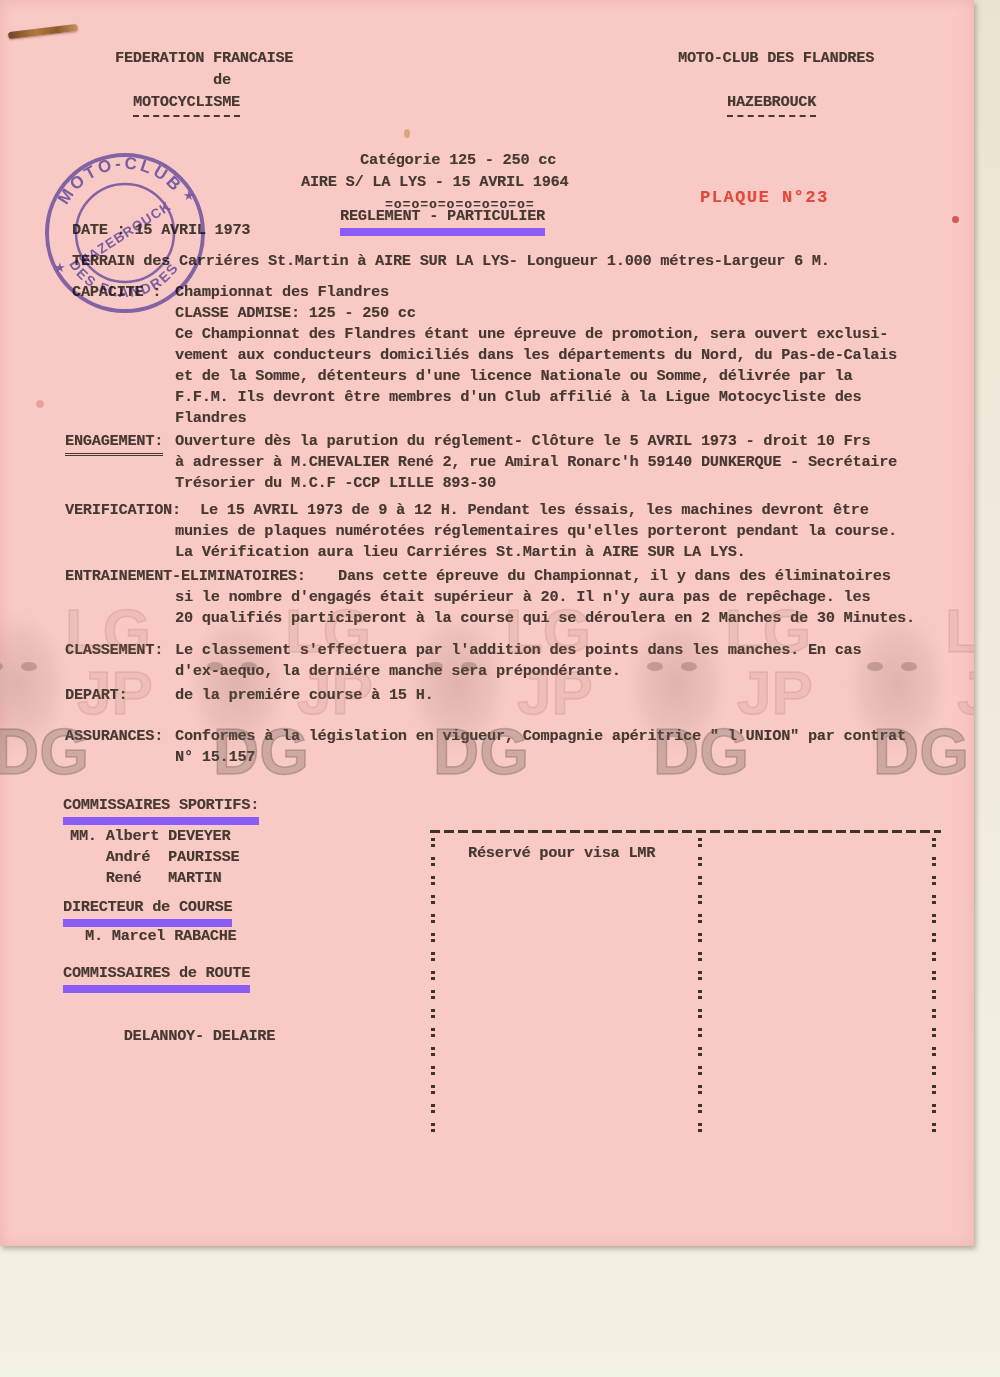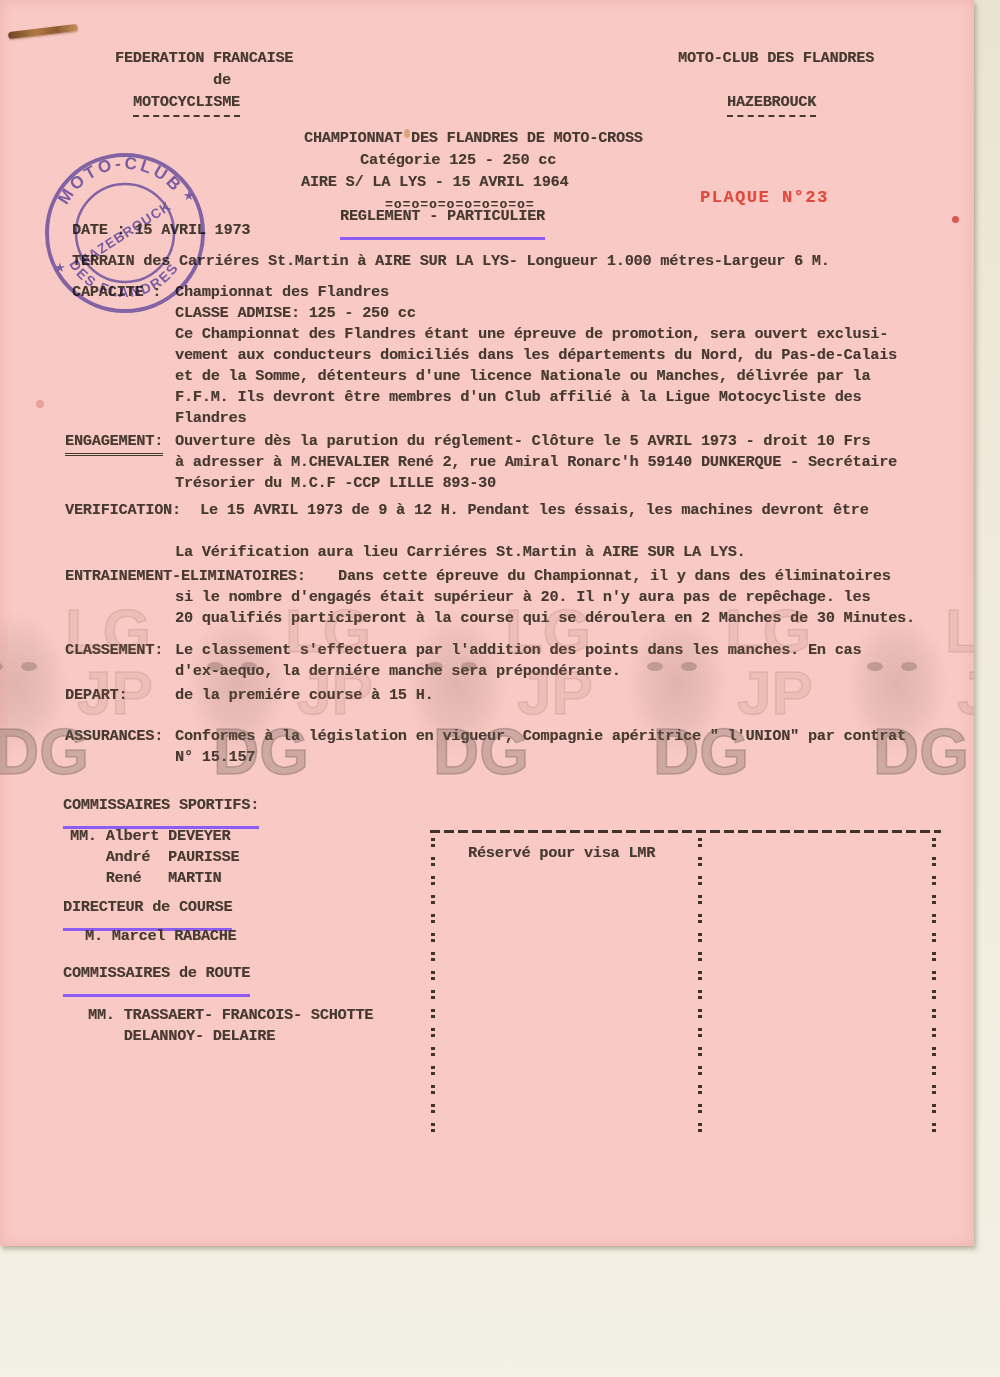--- a/index.html
+++ b/index.html
@@ -15,21 +15,21 @@
     background:#f9c9c5;
     box-shadow:2px 3px 5px rgba(110,95,70,.45), inset -4px 0 14px rgba(225,150,140,.25), inset 4px 0 10px rgba(225,150,140,.2);
     overflow:hidden;
   }
   .tl{
     position:absolute;white-space:pre;
     font-size:15.2px;line-height:21px;font-weight:700;
     color:#453930;letter-spacing:-.2px;
     text-shadow:.4px .4px 0 rgba(69,57,48,.35);
   }
-  .u-solid{border-bottom:3px solid #8b5cf6;padding-bottom:10px;}
+  .u-solid{border-bottom:8px solid #8b5cf6;padding-bottom:1px;}
   .u-dash{border-bottom:2px dashed #453930;padding-bottom:2px;}
   .u-dbl{border-bottom:3px double #453930;padding-bottom:1px;text-align:right;}
   .u-in{text-decoration-thickness:1.6px;text-underline-offset:2px;}
   .red{color:#e04a3c;text-shadow:.4px .4px 0 rgba(224,74,60,.4);font-size:17px;letter-spacing:1.5px;}
   .chain{font-size:13px;letter-spacing:1px;}
   
   .staple{
     position:absolute;left:8px;top:28px;width:70px;height:7px;
     background:linear-gradient(90deg,#6f4526,#b07a42 40%,#8a5a30 70%,#c9925c);
     border-radius:4px;transform:rotate(-7deg);
@@ -71,47 +71,47 @@
 
     <div class="staple"></div>
 
     <div class="tl" style="left:115px;top:48px">FEDERATION FRANCAISE</div>
     <div class="tl" style="left:213px;top:70px">de</div>
     <div class="tl u-dash" style="left:133px;top:92px">MOTOCYCLISME</div>
 
     <div class="tl" style="left:678px;top:48px">MOTO-CLUB DES FLANDRES</div>
     <div class="tl u-dash" style="left:727px;top:92px">HAZEBROUCK</div>
 
-    <div class="tl" style="left:304px;top:128px">CHAMPIONNAT DES FLANDRES DE MOTO-CROSS</div>
     <div class="tl" style="left:360px;top:150px">Catégorie 125 - 250 cc</div>
     <div class="tl" style="left:301px;top:172px">AIRE S/ LA LYS - 15 AVRIL 1964</div>
     <div class="tl chain" style="left:385px;top:194px">=o=o=o=o=o=o=o=o=</div>
     <div class="tl u-solid" style="left:340px;top:206px">REGLEMENT - PARTICULIER</div>
 
     <div class="tl red" style="left:700px;top:187px">PLAQUE N°23</div>
 
     <div class="tl" style="left:72px;top:220px">DATE : 15 AVRIL 1973</div>
     <div class="tl" style="left:72px;top:251px">TERRAIN des Carriéres St.Martin à AIRE SUR LA LYS- Longueur 1.000 métres-Largeur 6 M.</div>
 
     <div class="tl" style="left:72px;top:282px">CAPACITE :</div>
     <div class="tl" style="left:175px;top:282px">Championnat des Flandres</div>
     <div class="tl" style="left:175px;top:303px">CLASSE ADMISE: 125 - 250 cc</div>
     <div class="tl" style="left:175px;top:324px">Ce Championnat des Flandres étant une épreuve de promotion, sera ouvert exclusi-</div>
     <div class="tl" style="left:175px;top:345px">vement aux conducteurs domiciliés dans les départements du Nord, du Pas-de-Calais</div>
-    <div class="tl" style="left:175px;top:366px"><span>et de la Somme, détenteurs d'une licence </span><span class="u-in">Nationale</span><span> ou </span><span class="u-in">Manches</span><span>, délivrée par la</span></div>
+    <div class="tl" style="left:175px;top:366px"><span>et de la Somme, détenteurs d'une licence </span><span class="u-in">Nationale</span><span> ou </span><span class="u-in">Somme</span><span>, délivrée par la</span></div>
     <div class="tl" style="left:175px;top:387px">F.F.M. Ils devront être membres d'un Club affilié à la Ligue Motocycliste des</div>
     <div class="tl" style="left:175px;top:408px">Flandres</div>
 
     <div class="tl u-dbl" style="left:65px;top:431px">ENGAGEMENT:</div>
     <div class="tl" style="left:175px;top:431px">Ouverture dès la parution du réglement- Clôture le 5 AVRIL 1973 - droit 10 Frs</div>
     <div class="tl" style="left:175px;top:452px">à adresser à M.CHEVALIER René 2, rue Amiral Ronarc'h 59140 DUNKERQUE - Secrétaire</div>
     <div class="tl" style="left:175px;top:473px">Trésorier du M.C.F -CCP LILLE 893-30</div>
 
     <div class="tl" style="left:65px;top:500px">VERIFICATION:</div>
     <div class="tl" style="left:200px;top:500px">Le 15 AVRIL 1973 de 9 à 12 H. Pendant les éssais, les machines devront être</div>
+    <div class="tl" style="left:175px;top:521px">munies de plaques numérotées réglementaires qu'elles porteront pendant la course.</div>
     <div class="tl" style="left:175px;top:542px">La Vérification aura lieu Carriéres St.Martin à AIRE SUR LA LYS.</div>
 
     <div class="tl" style="left:65px;top:566px">ENTRAINEMENT-ELIMINATOIRES:</div>
     <div class="tl" style="left:338px;top:566px">Dans cette épreuve du Championnat, il y dans des éliminatoires</div>
     <div class="tl" style="left:175px;top:587px">si le nombre d'engagés était supérieur à 20. Il n'y aura pas de repêchage. les</div>
     <div class="tl" style="left:175px;top:608px"><span>20 qualifiés participeront à la course qui se déroulera en </span><span class="u-in">2 Manches</span><span> de 30 Minutes.</span></div>
 
     <div class="tl" style="left:65px;top:640px">CLASSEMENT:</div>
     <div class="tl" style="left:175px;top:640px">Le classement s'effectuera par l'addition des points dans les manches. En cas</div>
     <div class="tl" style="left:175px;top:661px">d'ex-aequo, la derniére manche sera prépondérante.</div>
@@ -125,21 +125,20 @@
 
     <div class="tl u-solid" style="left:63px;top:795px">COMMISSAIRES SPORTIFS:</div>
     <div class="tl" style="left:70px;top:826px">MM. Albert DEVEYER</div>
     <div class="tl" style="left:70px;top:847px">    André  PAURISSE</div>
     <div class="tl" style="left:70px;top:868px">    René   MARTIN</div>
 
     <div class="tl u-solid" style="left:63px;top:897px">DIRECTEUR de COURSE</div>
     <div class="tl" style="left:85px;top:926px">M. Marcel RABACHE</div>
 
     <div class="tl u-solid" style="left:63px;top:963px">COMMISSAIRES de ROUTE</div>
-    <div class="tl" style="left:88px;top:1005px">MM. TRASSAERT- FRANCOIS- SCHOTTE</div>
     <div class="tl" style="left:88px;top:1026px">    DELANNOY- DELAIRE</div>
 
     <div class="visa-top"></div>
     <div class="vdots" style="left:431px"></div>
     <div class="vdots" style="left:698px"></div>
     <div class="vdots" style="left:932px"></div>
     <div class="tl" style="left:468px;top:843px">Réservé pour visa LMR</div>
 
     <div class="wm">
       <div class="wm-group" style="left:-35px">

